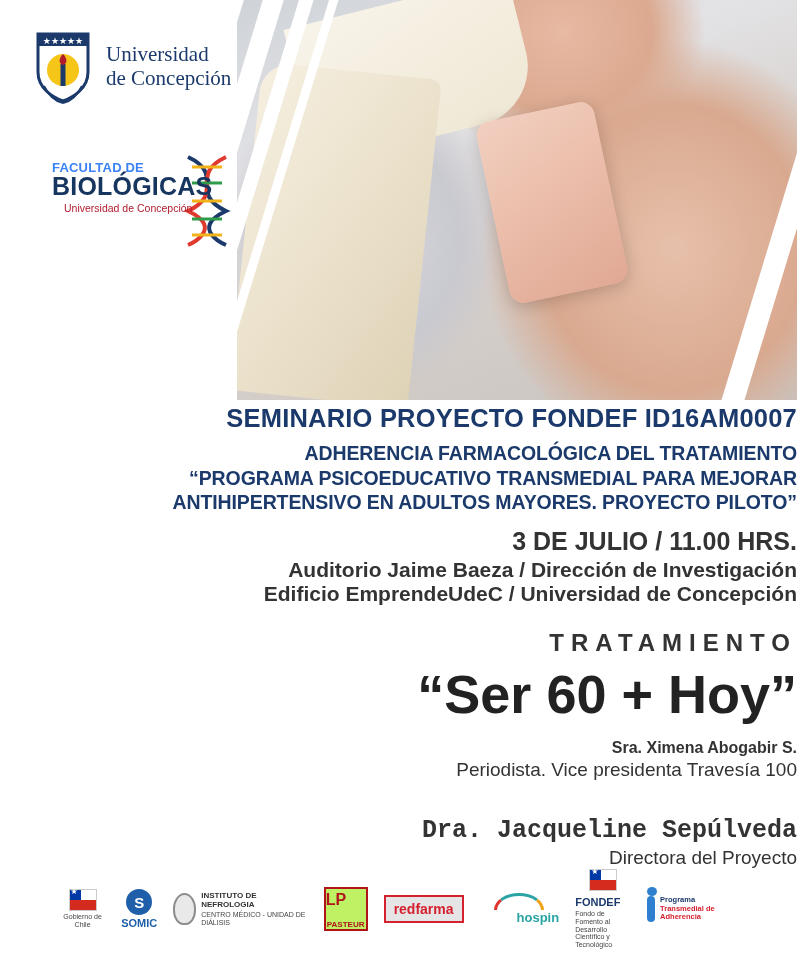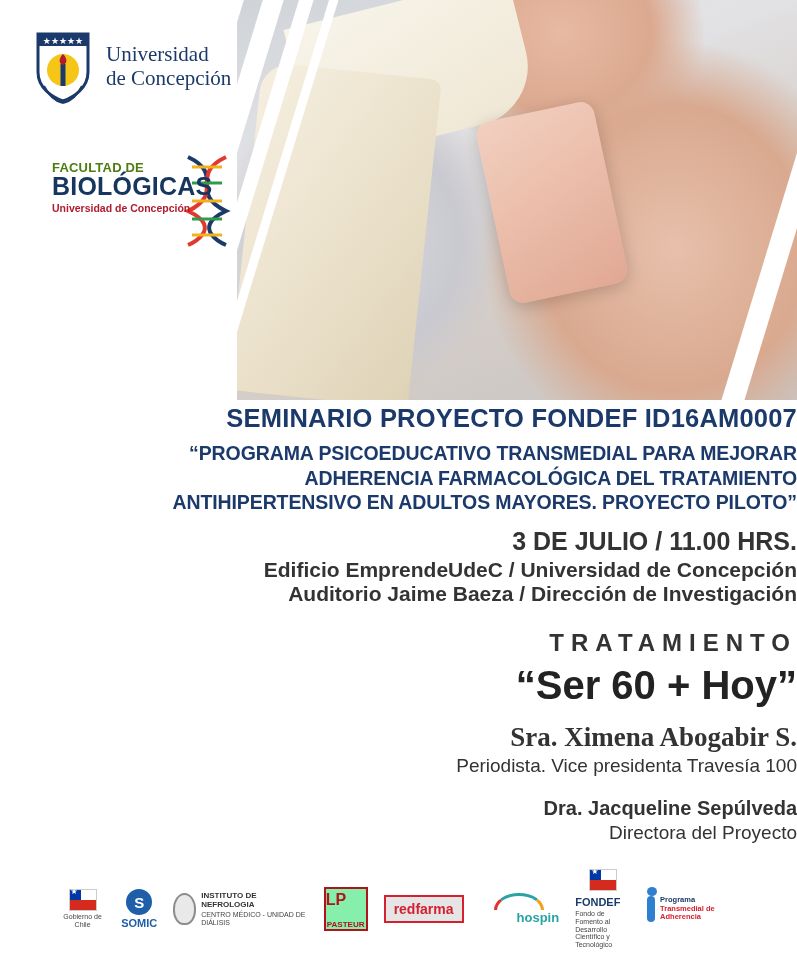--- a/index.html
+++ b/index.html
@@ -107,24 +107,24 @@
   .fcb-logo {
     position: absolute;
     left: 44px; top: 155px;
     width: 200px; height: 100px;
   }
   .fcb-text {
     position: absolute;
     left: 8px; top: 6px;
     line-height: 1.02;
   }
-  .fcb-l1 { font-size: 13px; font-weight: bold; color: #4d7c0f; letter-spacing: .2px; }
+  .fcb-l1 { font-size: 13px; font-weight: bold; color: #3b82f6; letter-spacing: .2px; }
   .fcb-l2 { font-size: 25px; font-weight: bold; color: #16355f; letter-spacing: .2px; }
   .fcb-l3 { font-size: 25px; font-weight: bold; color: #16355f; letter-spacing: .2px; }
-  .fcb-l4 { font-size: 10.5px; font-weight: bold; color: #b01b2e; margin-top: 3px; }
+  .fcb-l4 { font-size: 10.5px; font-weight: normal; color: #b01b2e; margin-top: 3px; margin-left: 12px; }
   .helix { position: absolute; left: 130px; top: -2px; }
 
   
   .content {
     position: absolute;
     left: 0; top: 404px;
     width: 797px;
     text-align: right;
   }
   .t-seminar {
@@ -156,41 +156,41 @@
   }
   .t-conf {
     margin-top: 22px;
     font-size: 24px;
     font-weight: bold;
     color: #333333;
     letter-spacing: 7px;
   }
   .t-title {
     margin-top: 6px;
-    font-size: 40px;
+    font-size: 54px;
     font-weight: bold;
     color: #222222;
   }
   .t-speaker {
     margin-top: 14px;
-    font-size: 27px;
-    font-weight: bold;
-    color: #333333;
-    font-family: Liberation Serif, serif;
+    font-size: 16px;
+    font-weight: bold;
+    color: #333333;
   }
   .t-speaker-role {
     margin-top: 2px;
     font-size: 19px;
     color: #333333;
   }
   .t-director {
-    margin-top: 20px;
-    font-size: 20px;
-    font-weight: bold;
-    color: #333333;
+    margin-top: 35px;
+    font-size: 25px;
+    font-weight: bold;
+    color: #333333;
+    font-family: Liberation Mono, monospace;
   }
   .t-director-role {
     margin-top: 2px;
     font-size: 19px;
     color: #333333;
   }
 
   
   .sponsors {
     position: absolute;
@@ -231,21 +231,21 @@
     display: flex; align-items: center; justify-content: center;
     font-size: 15px; font-weight: bold;
   }
   .somic-label { font-size: 11px; font-weight: bold; color: #1f5fa9; margin-top: 2px; }
   .kidney {
     width: 24px; height: 28px; border-radius: 50% 50% 45% 45%;
     background: #e9e9e9; border: 2px solid #8d8d8d;
   }
   .pasteur-box {
     width: 40px; height: 40px;
-    background: #86efac;
+    background: #bef264;
     border: 2px solid #b0131a;
     display: flex; align-items: flex-end; justify-content: center;
     font-size: 8px; font-weight: bold; color: #b0131a;
     position: relative;
   }
   .pasteur-box span.lp {
     position: absolute; top: 2px; left: 0; right: 0;
     font-size: 16px; color: #b0131a; font-weight: bold;
   }
   .redfarma {
@@ -330,30 +330,30 @@
       <div class="fcb-l3">BIOLÓGICAS</div>
       <div class="fcb-l4">Universidad de Concepción</div>
     </div>
   </div>
 </div>
 
 <div class="content">
   <div class="t-seminar">SEMINARIO PROYECTO FONDEF ID16AM0007</div>
 
   <div class="t-quote">
+    <div>ADHERENCIA FARMACOLÓGICA DEL TRATAMIENTO</div>
     <div>“PROGRAMA PSICOEDUCATIVO TRANSMEDIAL PARA MEJORAR</div>
-    <div>ADHERENCIA FARMACOLÓGICA DEL TRATAMIENTO</div>
     <div>ANTIHIPERTENSIVO EN ADULTOS MAYORES. PROYECTO PILOTO”</div>
   </div>
 
   <div class="t-date">3  DE JULIO / 11.00 HRS.</div>
 
   <div class="t-place">
+    <div>Auditorio Jaime Baeza / Dirección de Investigación</div>
     <div>Edificio EmprendeUdeC / Universidad de Concepción</div>
-    <div>Auditorio Jaime Baeza / Dirección de Investigación</div>
   </div>
 
   <div class="t-conf">TRATAMIENTO</div>
   <div class="t-title">“Ser 60 + Hoy”</div>
 
   <div class="t-speaker">Sra. Ximena Abogabir S.</div>
   <div class="t-speaker-role">Periodista. Vice presidenta Travesía 100</div>
 
   <div class="t-director">Dra. Jacqueline Sepúlveda</div>
   <div class="t-director-role">Directora del Proyecto</div>

